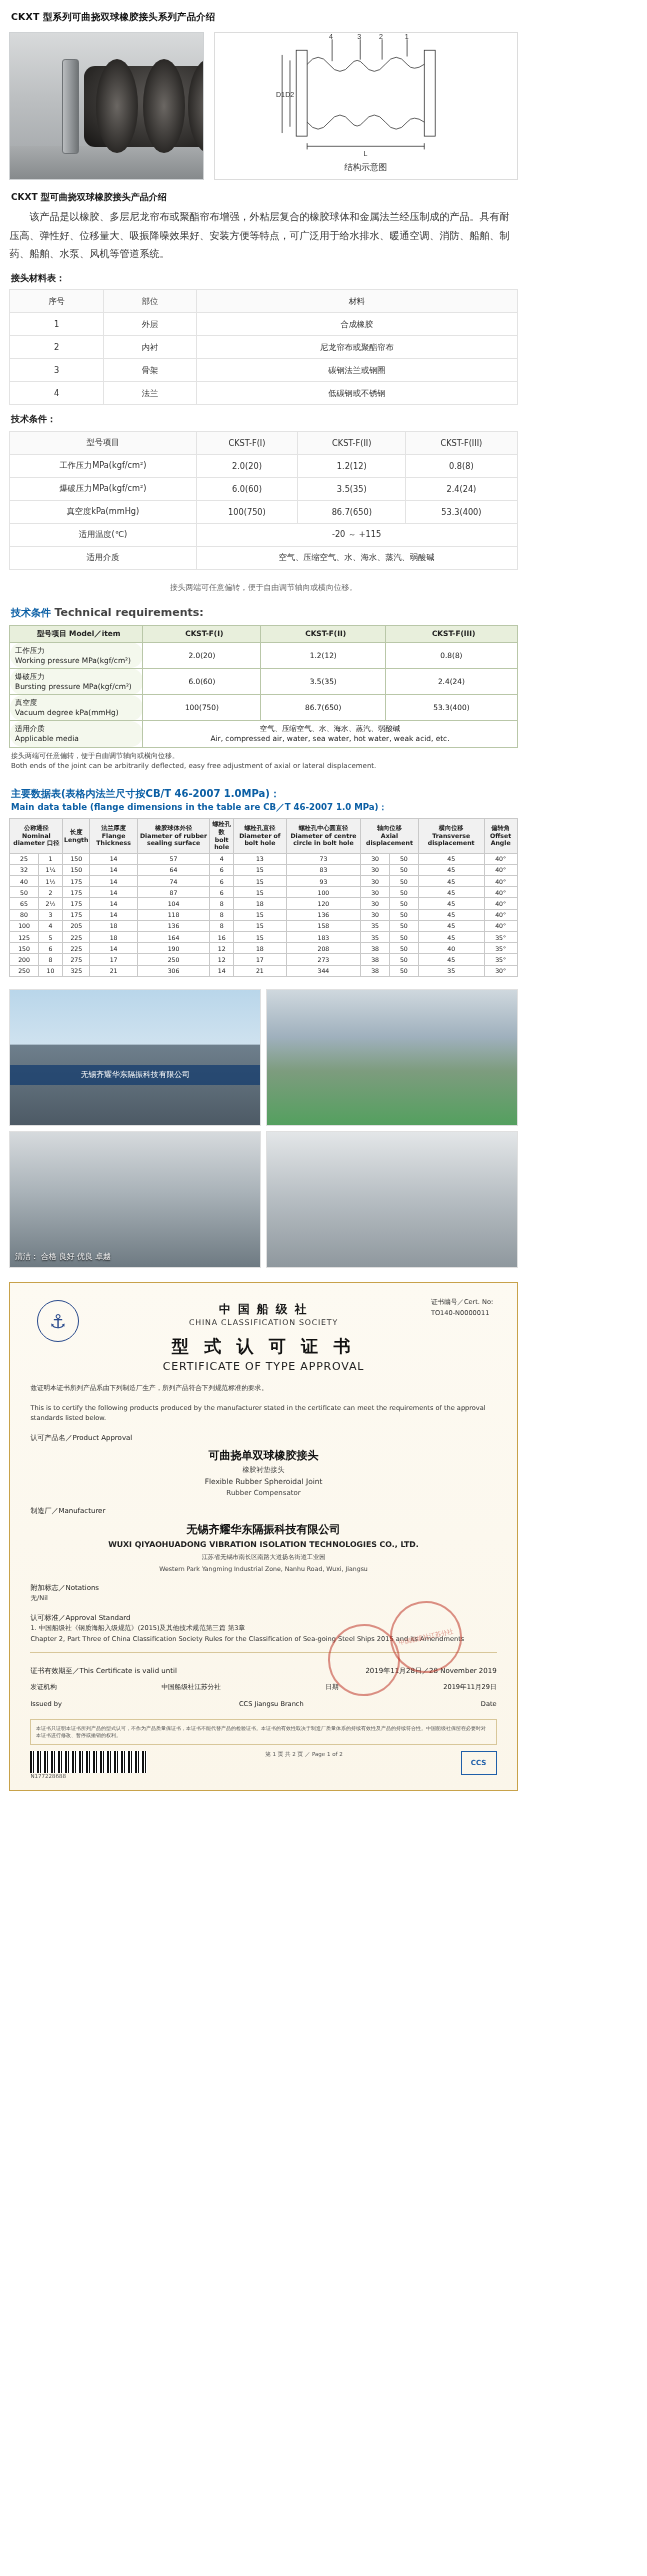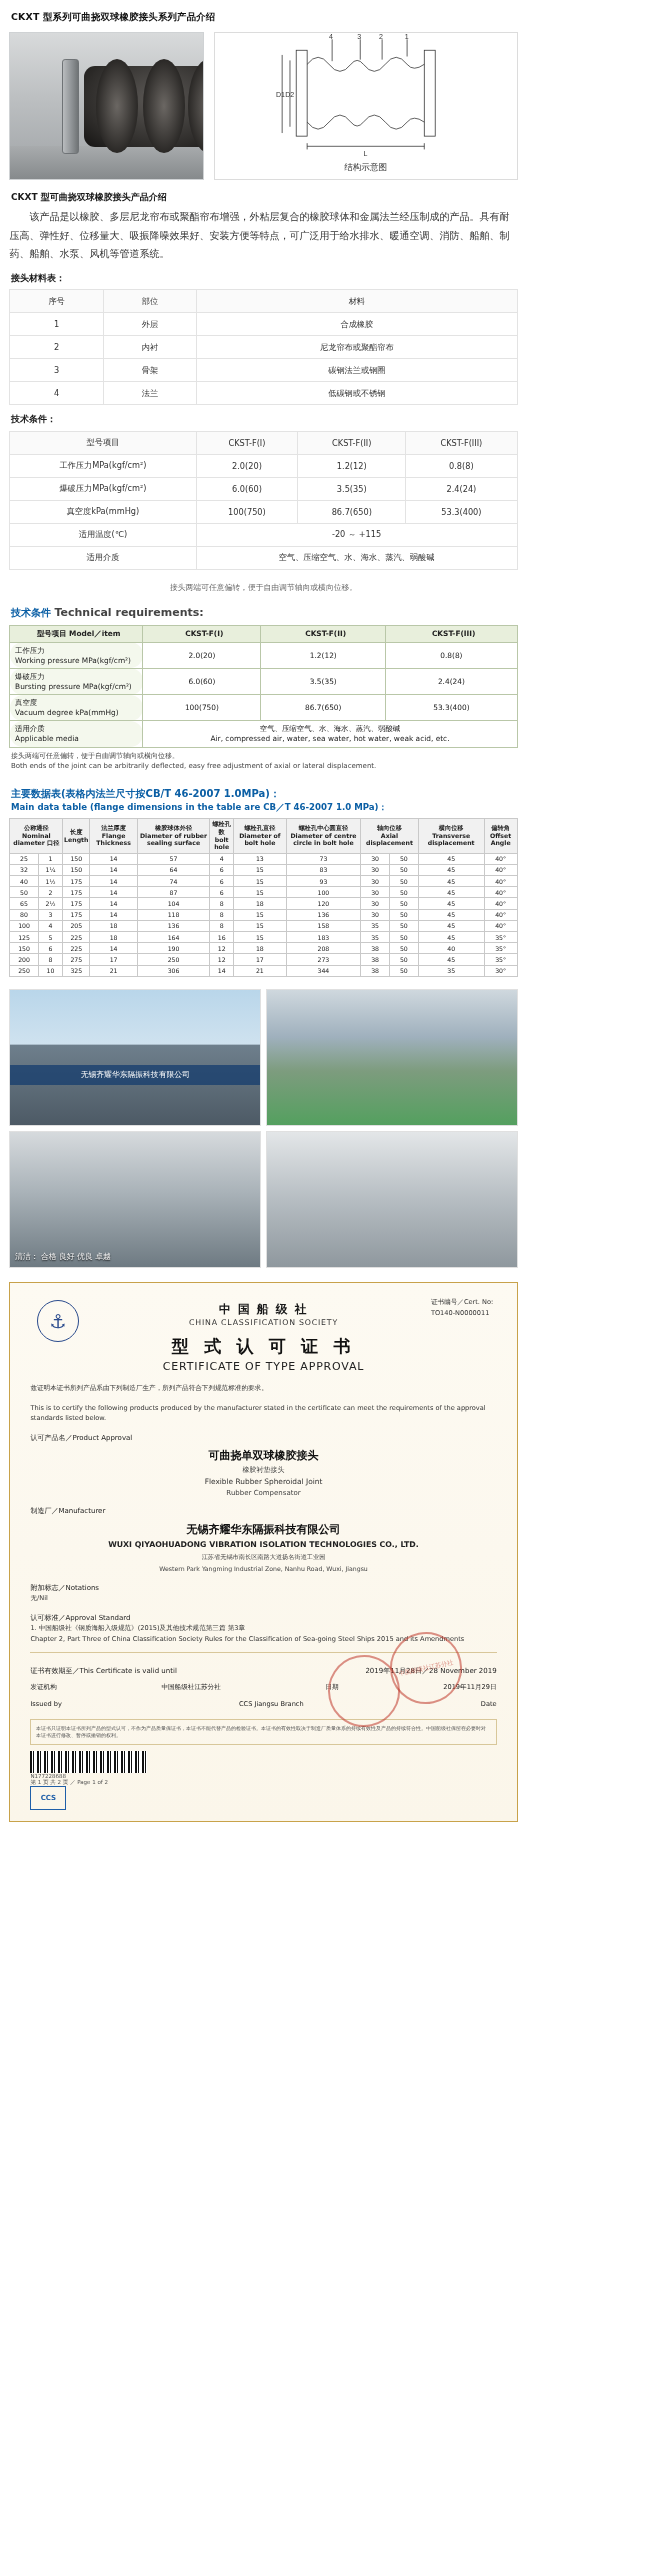--- a/index.html
+++ b/index.html
@@ -158,21 +158,21 @@
   .cert .center-en { text-align:center; font-size:7.4px; color:#333; margin-top:2.3px; }
   .cert .center-sm { text-align:center; font-size:7px; color:#444; margin-top:2.3px; }
   .cert .mfr { text-align:center; font-size:11px; font-weight:bold; color:#111; margin-top:6.2px; }
   .cert .mfr-en { text-align:center; font-size:7.8px; font-weight:bold; color:#222; margin-top:3.1px; }
   .cert .addr { text-align:center; font-size:6.2px; color:#444; margin-top:2.3px; line-height:1.6; }
   .cert hr { border:0; border-top:0.8px solid #d8c79a; margin:7.8px 0; }
   .cert .std { font-size:6.6px; color:#333; line-height:1.6; }
   .cert .valid { display:flex; justify-content:space-between; font-size:7px; margin-top:12.5px; color:#222;}
   .cert .issuedby { display:flex; justify-content:space-between; font-size:6.6px; margin-top:7.8px; color:#222;}
   .cert .footnote { margin-top:11px; border:0.8px solid #d8c79a; padding:4.7px; font-size:5px; color:#555; line-height:1.45;}
-  .cert .pagefoot { display:flex; justify-content:space-between; font-size:5.5px; color:#555; margin-top:6.2px;flex-direction:column;}
+  .cert .pagefoot { display:flex; justify-content:space-between; font-size:5.5px; color:#555; margin-top:6.2px;}
   .stamp {
     position:absolute; width:72px; height:72px; border:2.3px solid #c0392b; border-radius:50%;
     opacity:.55; color:#c0392b; font-size:6.2px; display:flex; align-items:center; justify-content:center;
     text-align:center; transform:rotate(-12deg);
   }
   .stamp.s1 { right: 55px; bottom: 117px; }
   .stamp.s2 { right: 117px; bottom: 94px; }
   .barcode { height:22px; width:117px; background: repeating-linear-gradient(90deg,#111 0 1.6px,#fff 1.6px 3.1px,#111 3.1px 3.9px,#fff 3.9px 7px); }
   .ccs-logo { width:36px; height:23.4px; border:0.8px solid #1f5fa9; color:#1f5fa9; font-size:7px; display:flex; align-items:center; justify-content:center; font-weight:bold;}
   .emblem {

